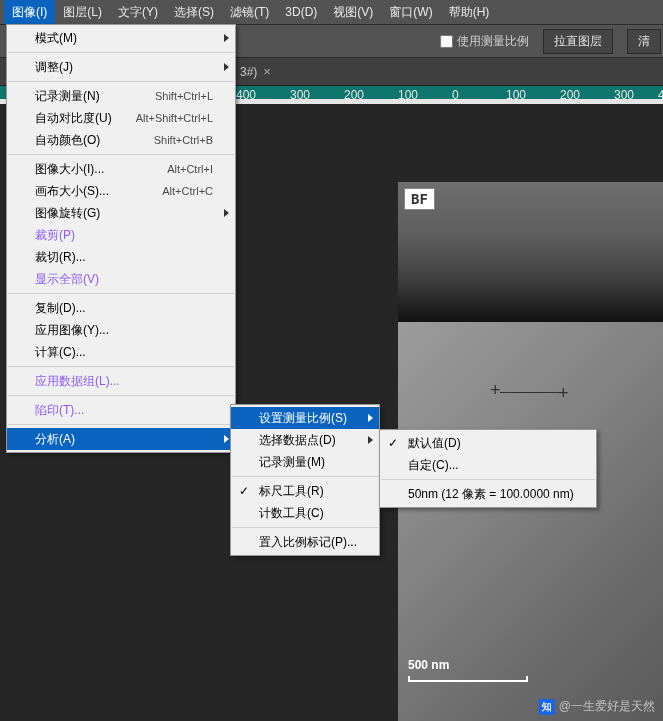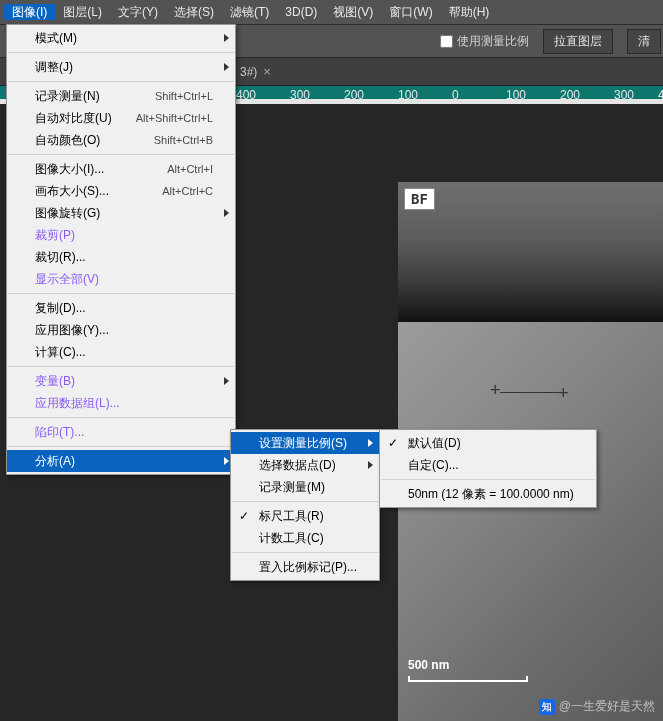--- a/index.html
+++ b/index.html
@@ -1,18 +1,18 @@
 <!DOCTYPE html>
 <html><head>
 <meta charset="utf-8">
 <style>
 *{margin:0;padding:0;box-sizing:border-box;font-family:"Microsoft YaHei",Arial,sans-serif;font-size:12px;user-select:none}
 body{background:#535353;width:663px;height:721px;overflow:hidden;position:relative}
 .menubar{background:#535353;height:24px;display:flex;align-items:center;padding:0 4px;color:#e8e8e8}
-.menubar-item{padding:0 8px;height:16px;display:flex;align-items:center;cursor:default}
+.menubar-item{padding:0 8px;height:24px;display:flex;align-items:center;cursor:default}
 .menubar-item.active{background:#0a64bf;color:#fff}
 .optionbar{background:#535353;height:34px;display:flex;align-items:center;padding:0 6px;color:#d0d0d0;border-top:1px solid #2a2a2a;border-bottom:1px solid #2a2a2a;gap:8px}
 .optionbar input[type=checkbox]{width:13px;height:13px;margin-right:4px}
 .opt-btn{background:#454545;border:1px solid #2a2a2a;color:#e0e0e0;padding:3px 10px;margin-left:6px}
 .tabbar{background:#3f3f3f;height:28px;display:flex;align-items:center;padding-left:230px;color:#c8c8c8;border-bottom:1px solid #222}
 .tab{padding:0 10px;display:flex;align-items:center;gap:6px}
 .tab-close{font-size:13px;color:#aaa}
 .ruler{background:#0f766e;height:18px;position:relative;border-bottom:5px solid #e5e5e5;color:#e6e6e6;font-size:10px}
 .ruler-tick{position:absolute;top:2px}
 .canvas-area{position:relative;background:#262626;height:617px}
@@ -32,21 +32,21 @@
 .menu-row{height:22px;display:flex;align-items:center;padding:0 22px 0 28px;position:relative;white-space:nowrap}
 .menu-row.hover{background:#0a64bf;color:#fff}
 .menu-row.disabled{color:#8b5cf6}
 .menu-sep{height:1px;background:#d0d0d0;margin:3px 1px}
 .menu-shortcut{margin-left:auto;padding-left:24px;color:#4a4a4a;font-size:11px}
 .submenu-arrow{position:absolute;right:6px;width:0;height:0;border-top:4px solid transparent;border-bottom:4px solid transparent;border-left:5px solid #333}
 .menu-row.hover .submenu-arrow{border-left-color:#fff}
 .check{position:absolute;left:8px}
 
 #menu-image{left:6px;top:24px}
-#menu-analysis{left:230px;top:429px;min-width:150px}
+#menu-analysis{left:230px;top:404px;min-width:150px}
 #menu-scale{left:379px;top:429px;min-width:205px}
 .opt-chk{display:flex;align-items:center}
 .opt-a{width:52px}
 </style>
 </head>
 <body>
 
 <div class="menubar" id="menubar">
     <div class="menubar-item active">图像(I)</div>
     <div class="menubar-item">图层(L)</div>
@@ -164,24 +164,20 @@
       <span>复制(D)...</span>
     </div>
     <div class="menu-row">
       <span>应用图像(Y)...</span>
     </div>
     <div class="menu-row">
       <span>计算(C)...</span>
     </div>
     <div class="menu-sep"></div>
     <div class="menu-row disabled">
-      <span>变量(B)</span>
-      <span class="submenu-arrow"></span>
-    </div>
-    <div class="menu-row disabled">
       <span>应用数据组(L)...</span>
     </div>
     <div class="menu-sep"></div>
     <div class="menu-row disabled">
       <span>陷印(T)...</span>
     </div>
     <div class="menu-sep"></div>
     <div class="menu-row hover">
       <span>分析(A)</span>
       <span class="submenu-arrow"></span>

